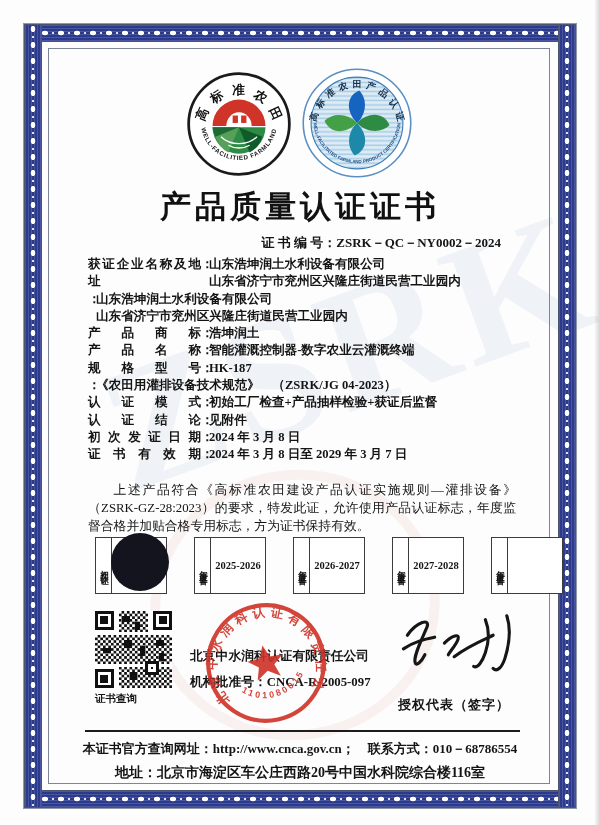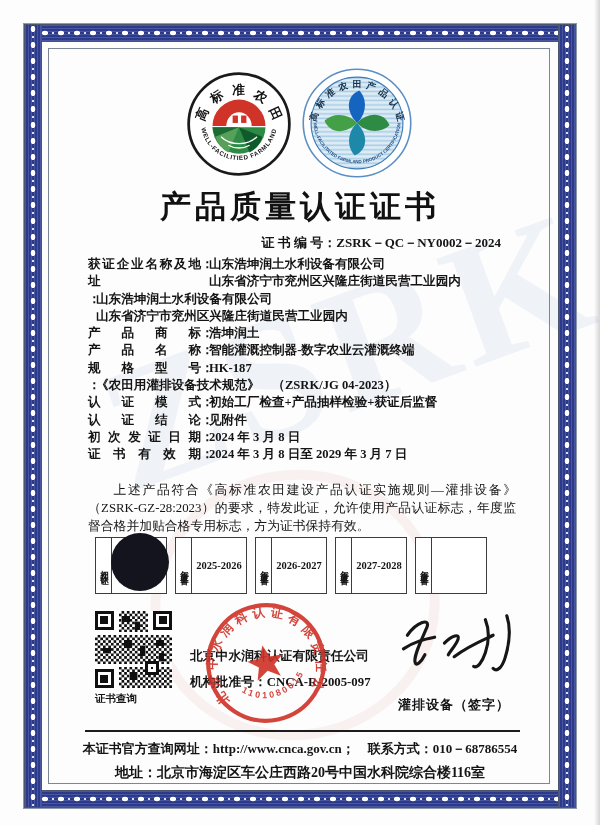--- a/index.html
+++ b/index.html
@@ -48,21 +48,21 @@
   .fr{display:flex;}
   .fl{flex:none;width:113px;text-align:justify;text-align-last:justify;}
   .fc{flex:none;width:8px;}
   .fv{flex:1;}
 
   
   .statement{position:absolute;left:88px;right:84px;top:482px;font-size:12.8px;
     font-weight:normal;line-height:17.8px;text-indent:2em;text-align:justify;}
 
   
-  #superv{position:absolute;left:95px;top:537px;display:flex;gap:8px;}
+  #superv{position:absolute;left:95px;top:537px;display:flex;gap:27px;}
   .sbox{width:70px;height:55px;border:1.5px solid #3c3c3c;display:flex;background:#fff;}
   .sside{width:15px;border-right:1px solid #3c3c3c;display:flex;align-items:flex-start;justify-content:center;
     padding-top:3px;font-size:8.5px;font-weight:bold;writing-mode:vertical-rl;text-orientation:upright;
     letter-spacing:2px;}
   .syear{flex:1;display:flex;align-items:center;justify-content:center;font-size:10.5px;font-weight:bold;}
   .black-stamp{position:absolute;left:111px;top:533px;width:58px;height:58px;border-radius:50%;
     background:#14141f;}
 
   
   #qr{position:absolute;left:95px;top:611px;width:77px;height:77px;}
@@ -282,20 +282,20 @@
   <svg id="sig" viewBox="0 0 140 80">
     <g fill="none" stroke="#161616" stroke-width="3.2" stroke-linecap="round" stroke-linejoin="round">
       <path d="M16,30 C26,16 40,12 36,22 C30,36 22,52 24,58 C25,62 30,58 34,50"></path>
       <path d="M12,44 C24,36 34,34 44,32"></path>
       <path d="M54,38 C62,30 70,28 68,34 C66,40 60,46 58,50"></path>
       <path d="M64,52 C80,40 96,34 104,30"></path>
       <path d="M96,14 C100,24 100,36 96,48 C93,57 88,64 84,62"></path>
       <path d="M118,10 C122,22 121,38 116,54 C113,63 108,68 104,64"></path>
     </g>
   </svg>
-  <div class="sig-label">灌排设备（签字）</div>
+  <div class="sig-label">授权代表（签字）</div>
 
   <div class="sep"></div>
   <div class="footer1">本证书官方查询网址：http://www.cnca.gov.cn；　联系方式：010－68786554</div>
   <div class="footer2">地址：北京市海淀区车公庄西路20号中国水科院综合楼116室</div>
 
   <div class="scan-edge"></div>
 </div>
 
 </body></html>

